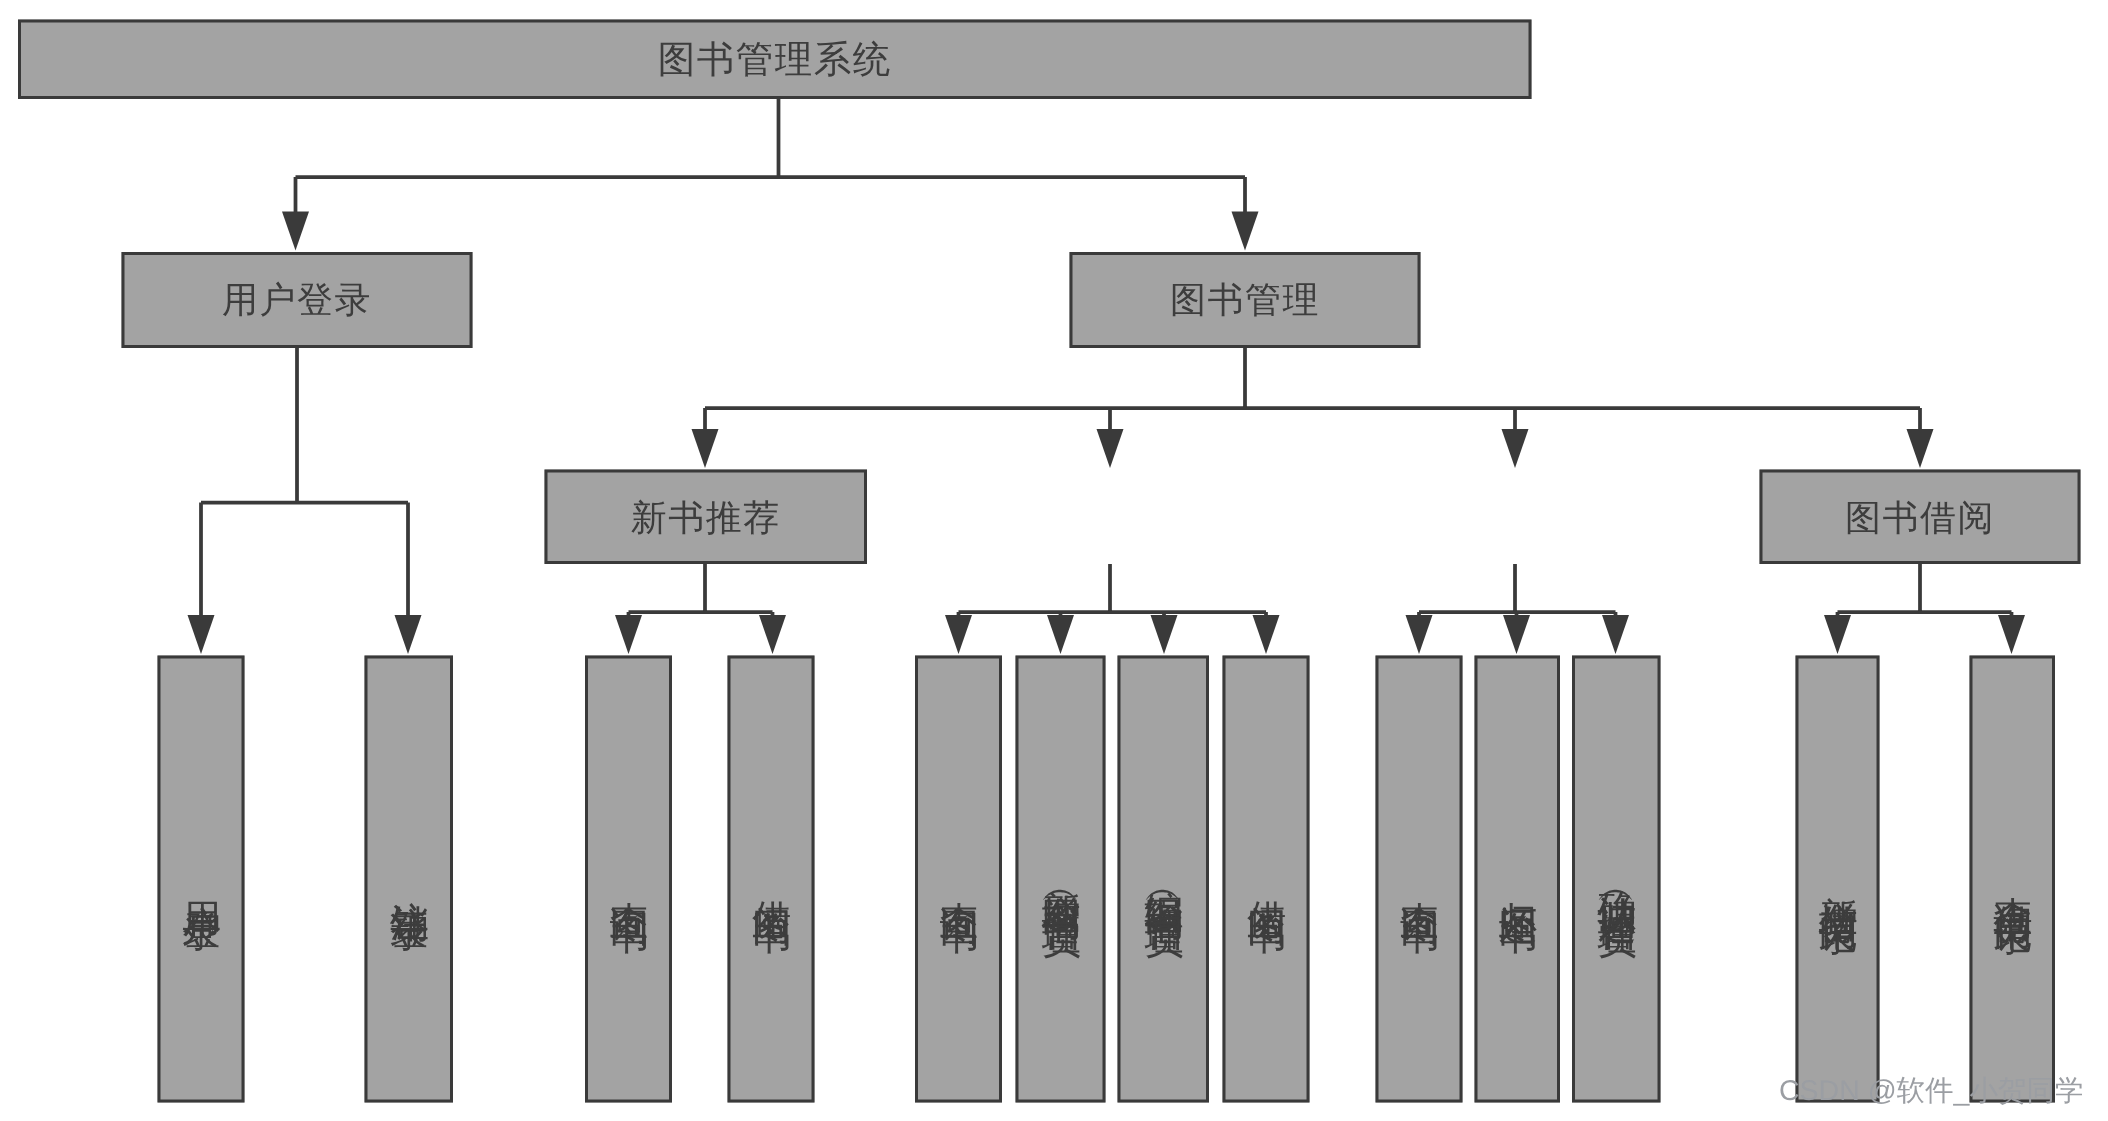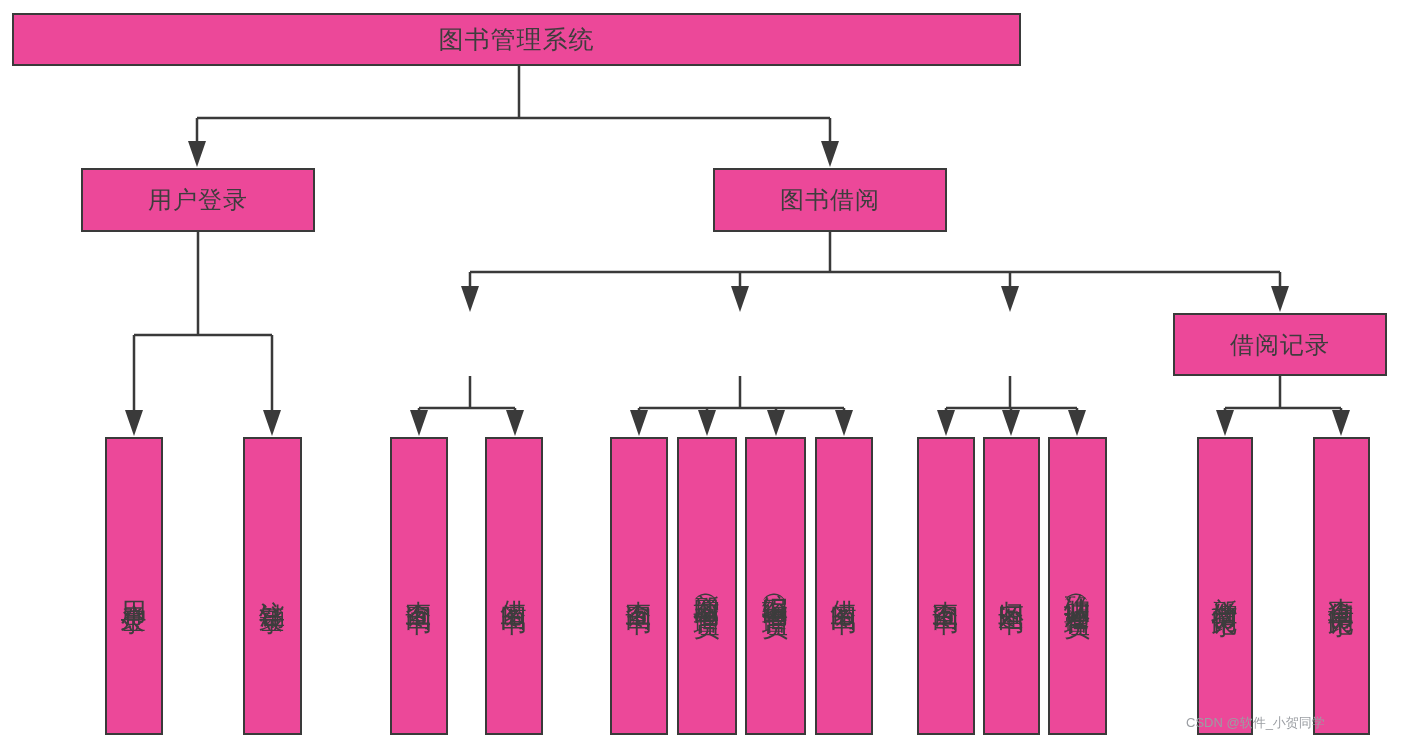--- a/index.html
+++ b/index.html
@@ -9,41 +9,42 @@
     height: 747px;
     background: #ffffff;
     font-family: "Liberation Sans", sans-serif;
     overflow: hidden;
   }
   svg.wires { position: absolute; left: 0; top: 0; z-index: 1; }
   .node {
     position: absolute;
     box-sizing: border-box;
     border: 2.5px solid #3a3a3a;
-    background: #ec4899;
+    background: #a3a3a3;
     display: flex;
     align-items: center;
     justify-content: center;
     color: #3d3d3d;
     z-index: 2;
+    font-family: Liberation Serif, serif;
   }
   .node.root  { font-size: 25px; letter-spacing: 1px; }
   .node.h     { font-size: 24px; letter-spacing: 1px; }
   .node.v     { font-size: 26px; }
   .node.v .vtxt {
     writing-mode: vertical-rl;
     text-orientation: mixed;
     letter-spacing: 3px;
     line-height: 1;
   }
   .watermark {
     position: absolute;
     left: 1186px;
     top: 714px;
-    font-size: 13px;
+    font-size: 19px;
     color: #9b9ea3;
     z-index: 3;
     white-space: nowrap;
   }
 </style>
 </head>
 <body>
 
 <div class="canvas">
 
@@ -83,23 +84,24 @@
       <polygon points="1011,436 1002,410 1020,410"></polygon>
       <polygon points="1077,436 1068,410 1086,410"></polygon>
       <polygon points="1225,436 1216,410 1234,410"></polygon>
       <polygon points="1341,436 1332,410 1350,410"></polygon>
     </g>
   </svg>
 
   <div class="node root" style="left:12px; top:13px; width:1009px; height:53px;">图书管理系统</div>
 
   <div class="node h" style="left:81px; top:168px; width:234px; height:64px;">用户登录</div>
-  <div class="node h" style="left:713px; top:168px; width:234px; height:64px;">图书借阅</div>
+  <div class="node h" style="left:713px; top:168px; width:234px; height:64px;">图书管理</div>
 
-  <div class="node h" style="left:1173px; top:313px; width:214px; height:63px;">借阅记录</div>
+  <div class="node h" style="left:363px; top:313px; width:215px; height:63px;">新书推荐</div>
+  <div class="node h" style="left:1173px; top:313px; width:214px; height:63px;">图书借阅</div>
 
   <div class="node v" style="left:105px; top:437px; width:58px; height:298px;">
     <span class="vtxt">用户登录</span>
   </div>
   <div class="node v" style="left:243px; top:437px; width:59px; height:298px;">
     <span class="vtxt">注销登录</span>
   </div>
 
   <div class="node v" style="left:390px; top:437px; width:58px; height:298px;">
     <span class="vtxt">查询图书</span>

